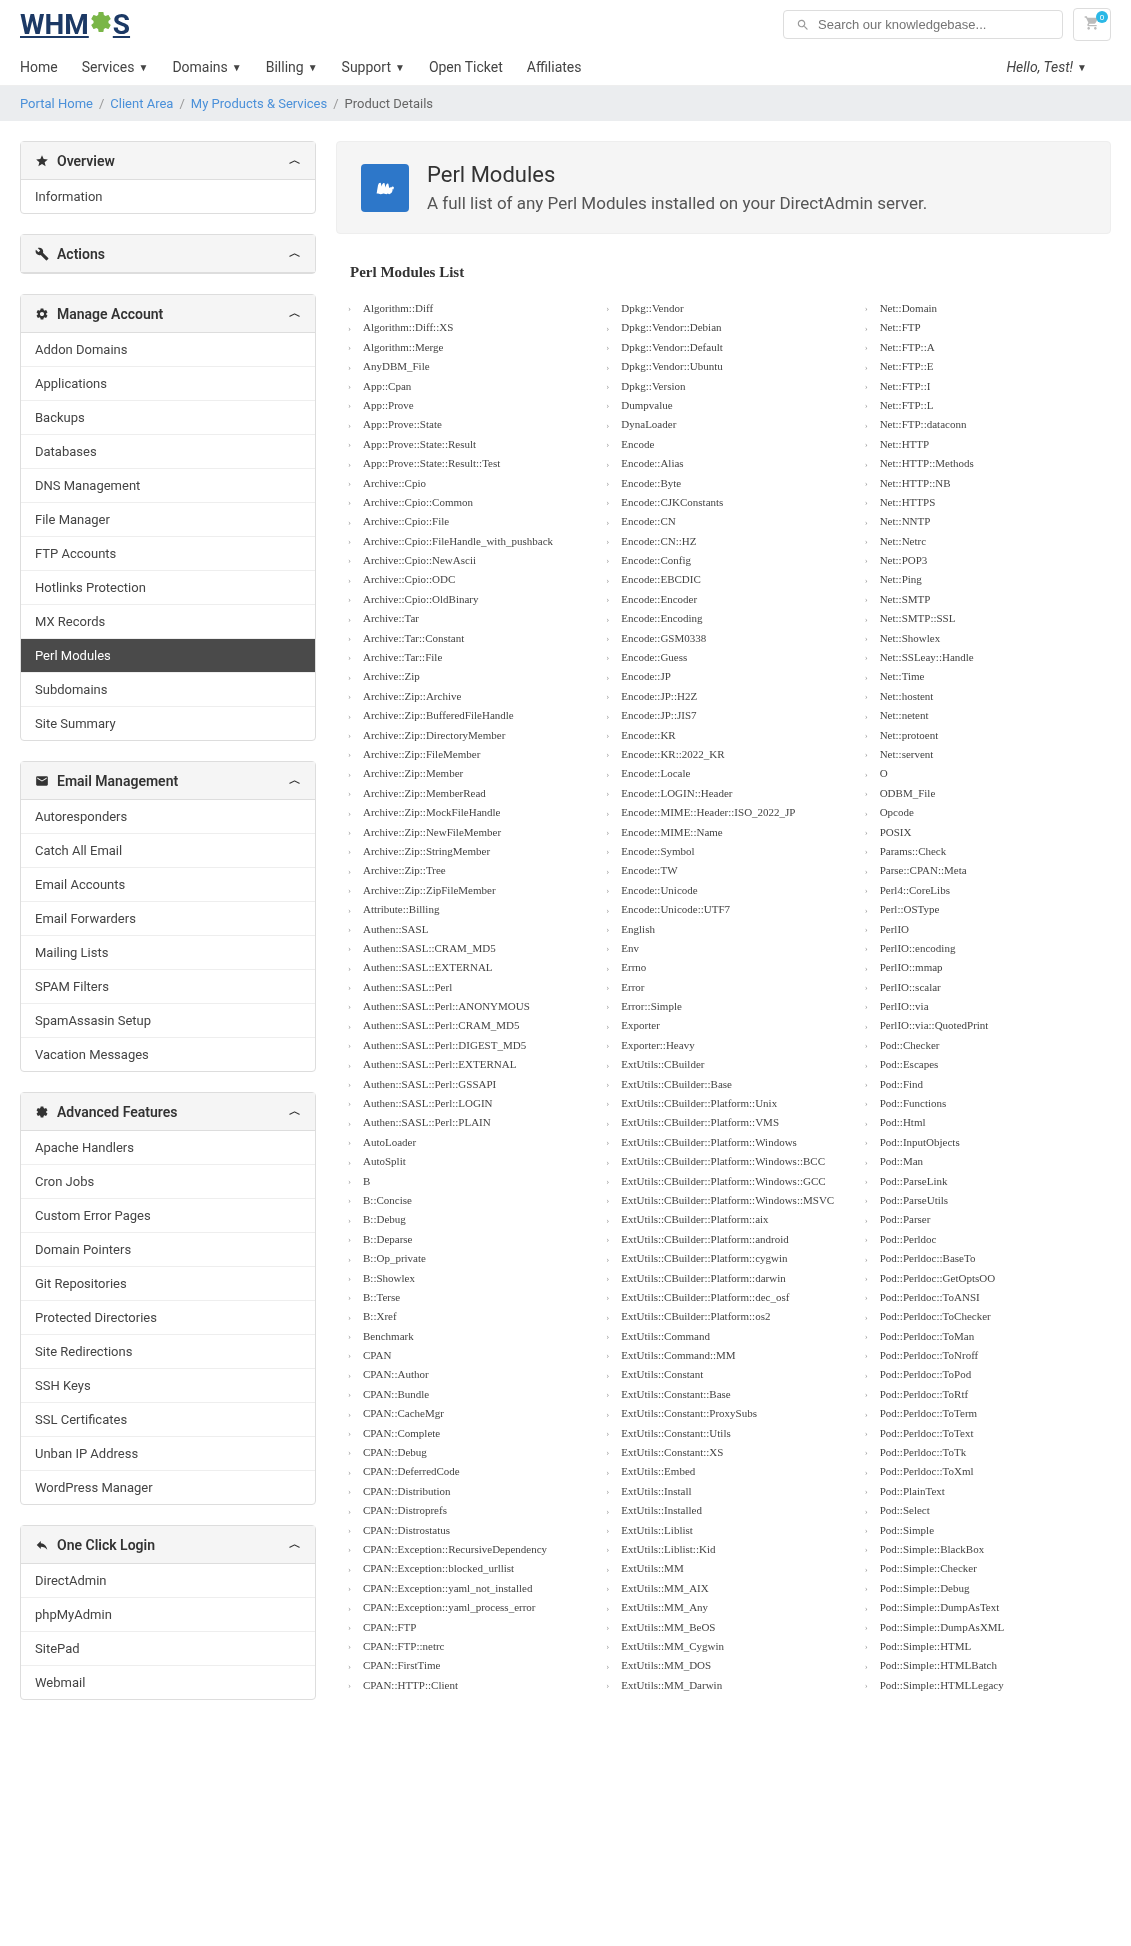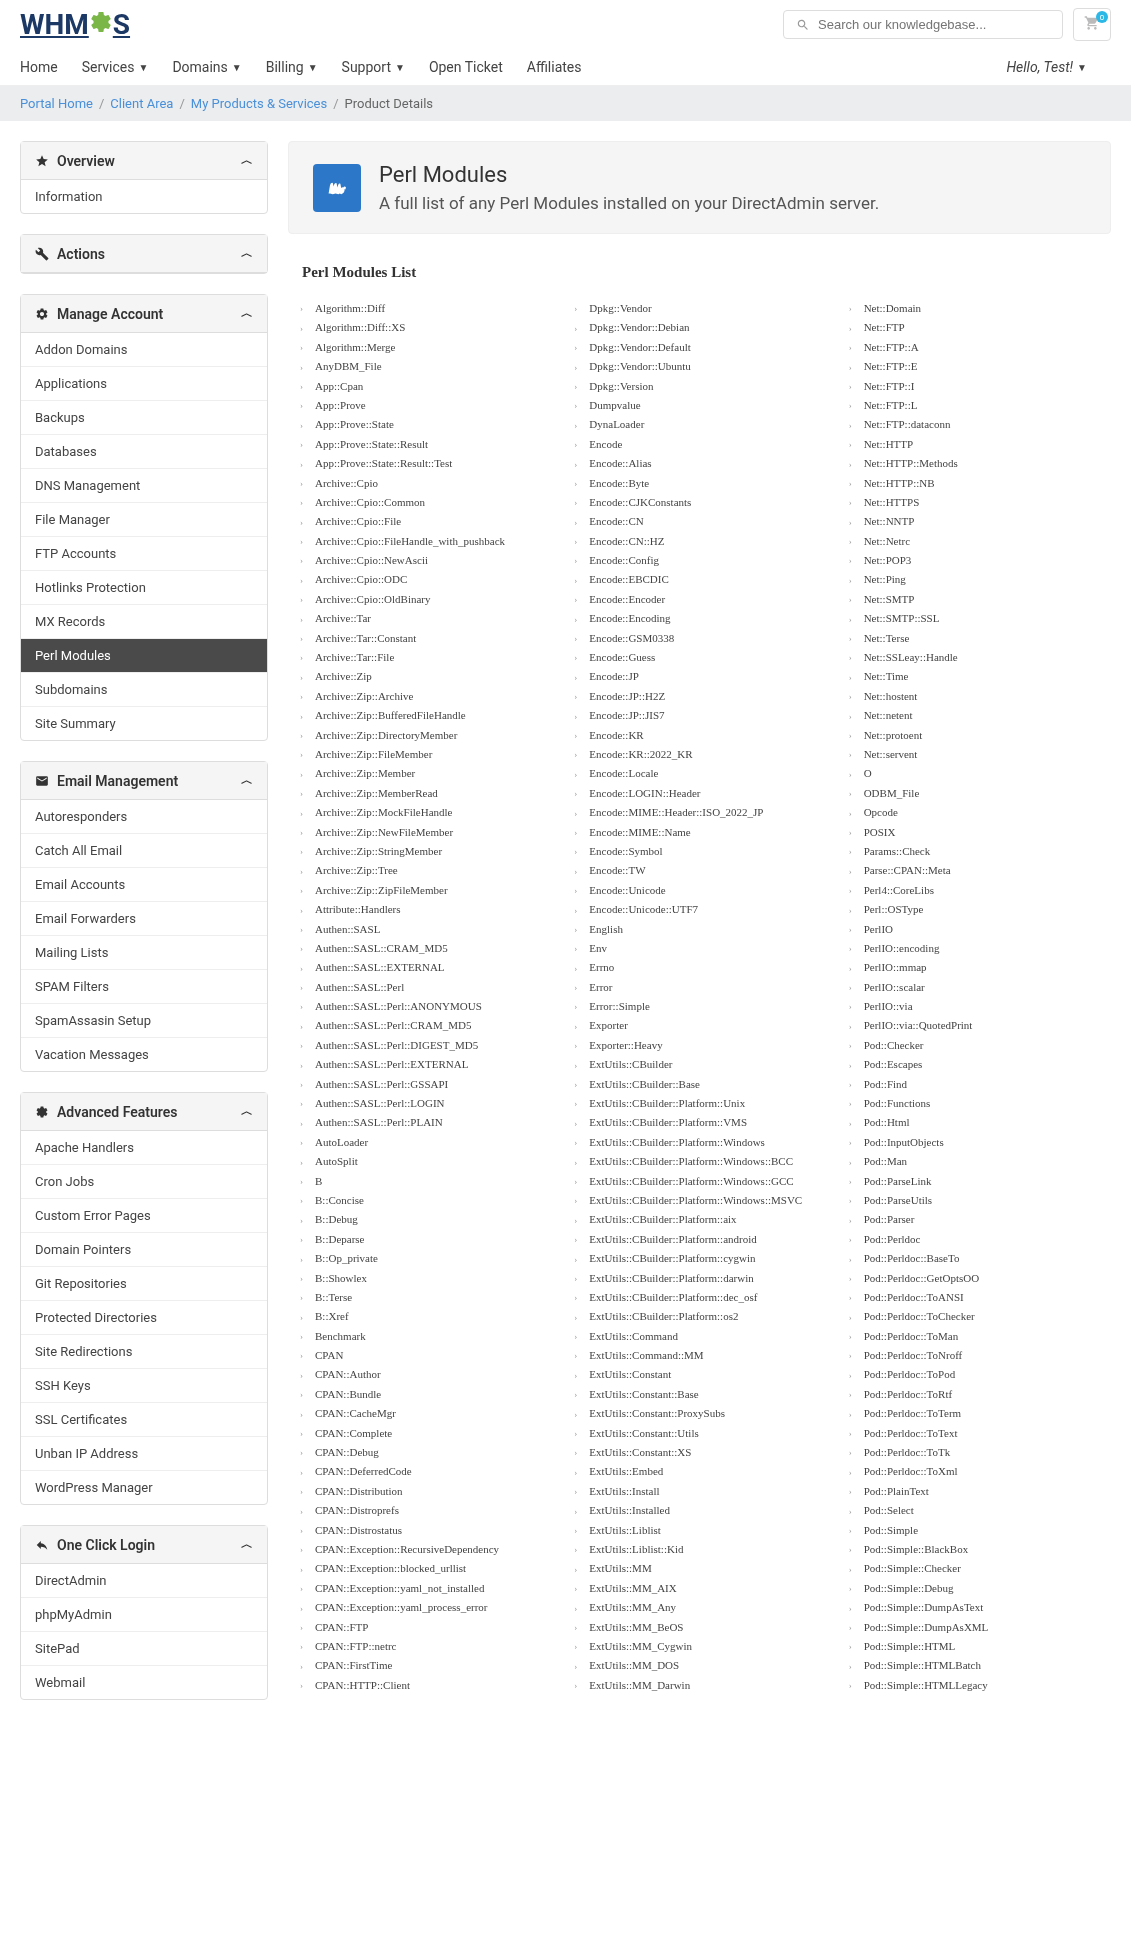--- a/index.html
+++ b/index.html
@@ -16,21 +16,21 @@
 .cart-badge { position: absolute; top: 2px; right: 2px; background: #2bb8e6; color: #fff; border-radius: 50%; width: 12px; height: 12px; font-size: 8px; display: flex; align-items: center; justify-content: center; }
 .navbar { display: flex; align-items: center; padding: 10px 20px; border-bottom: 1px solid #eee; }
 .nav-item { margin-right: 24px; color: #444; font-size: 14px; cursor: pointer; display: flex; align-items: center; }
 .nav-item .caret { margin-left: 4px; font-size: 10px; }
 .nav-user { margin-left: auto; font-style: italic; }
 .breadcrumb-bar { background: #ebedef; padding: 10px 20px; font-size: 13px; }
 .breadcrumb-bar a { color: #4a90d9; text-decoration: none; }
 .breadcrumb-bar .sep { color: #999; margin: 0 6px; }
 .breadcrumb-bar .current { color: #666; }
 .container { display: flex; padding: 20px; gap: 20px; }
-.sidebar { width: 248px; flex-shrink: 0; }
+.sidebar { width: 296px; flex-shrink: 0; }
 .panel { border: 1px solid #ddd; border-radius: 4px; margin-bottom: 20px; background: #fff; }
 .panel-header { background: #f5f5f5; padding: 10px 14px; font-weight: 600; font-size: 14px; display: flex; align-items: center; border-bottom: 1px solid #ddd; cursor: pointer; }
 .panel-header .icon { margin-right: 8px; width: 14px; height: 14px; }
 .panel-header .chevron { margin-left: auto; font-size: 12px; }
 .panel-item { padding: 9px 14px; font-size: 13px; color: #444; border-bottom: 1px solid #eee; cursor: pointer; display: flex; align-items: center; }
 .panel-item:last-child { border-bottom: none; }
 .panel-item.active { background: #4a4a4a; color: #fff; }
 .main { flex: 1; }
 .page-head { background: #f5f5f5; border: 1px solid #eee; border-radius: 4px; padding: 20px 24px; display: flex; align-items: center; gap: 18px; margin-bottom: 20px; }
 .page-icon { width: 48px; height: 48px; background: #2d77c9; border-radius: 4px; display: flex; align-items: center; justify-content: center; }
@@ -405,21 +405,21 @@
             <div class="module-row">
               <span class="chev">›</span>
               <span>Archive::Zip::Tree</span>
             </div>
             <div class="module-row">
               <span class="chev">›</span>
               <span>Archive::Zip::ZipFileMember</span>
             </div>
             <div class="module-row">
               <span class="chev">›</span>
-              <span>Attribute::Handlers</span>
+              <span>Attribute::Billing</span>
             </div>
             <div class="module-row">
               <span class="chev">›</span>
               <span>Authen::SASL</span>
             </div>
             <div class="module-row">
               <span class="chev">›</span>
               <span>Authen::SASL::CRAM_MD5</span>
             </div>
             <div class="module-row">
@@ -929,21 +929,21 @@
             <div class="module-row">
               <span class="chev">›</span>
               <span>Net::SMTP</span>
             </div>
             <div class="module-row">
               <span class="chev">›</span>
               <span>Net::SMTP::SSL</span>
             </div>
             <div class="module-row">
               <span class="chev">›</span>
-              <span>Net::Terse</span>
+              <span>Net::Showlex</span>
             </div>
             <div class="module-row">
               <span class="chev">›</span>
               <span>Net::SSLeay::Handle</span>
             </div>
             <div class="module-row">
               <span class="chev">›</span>
               <span>Net::Time</span>
             </div>
             <div class="module-row">

